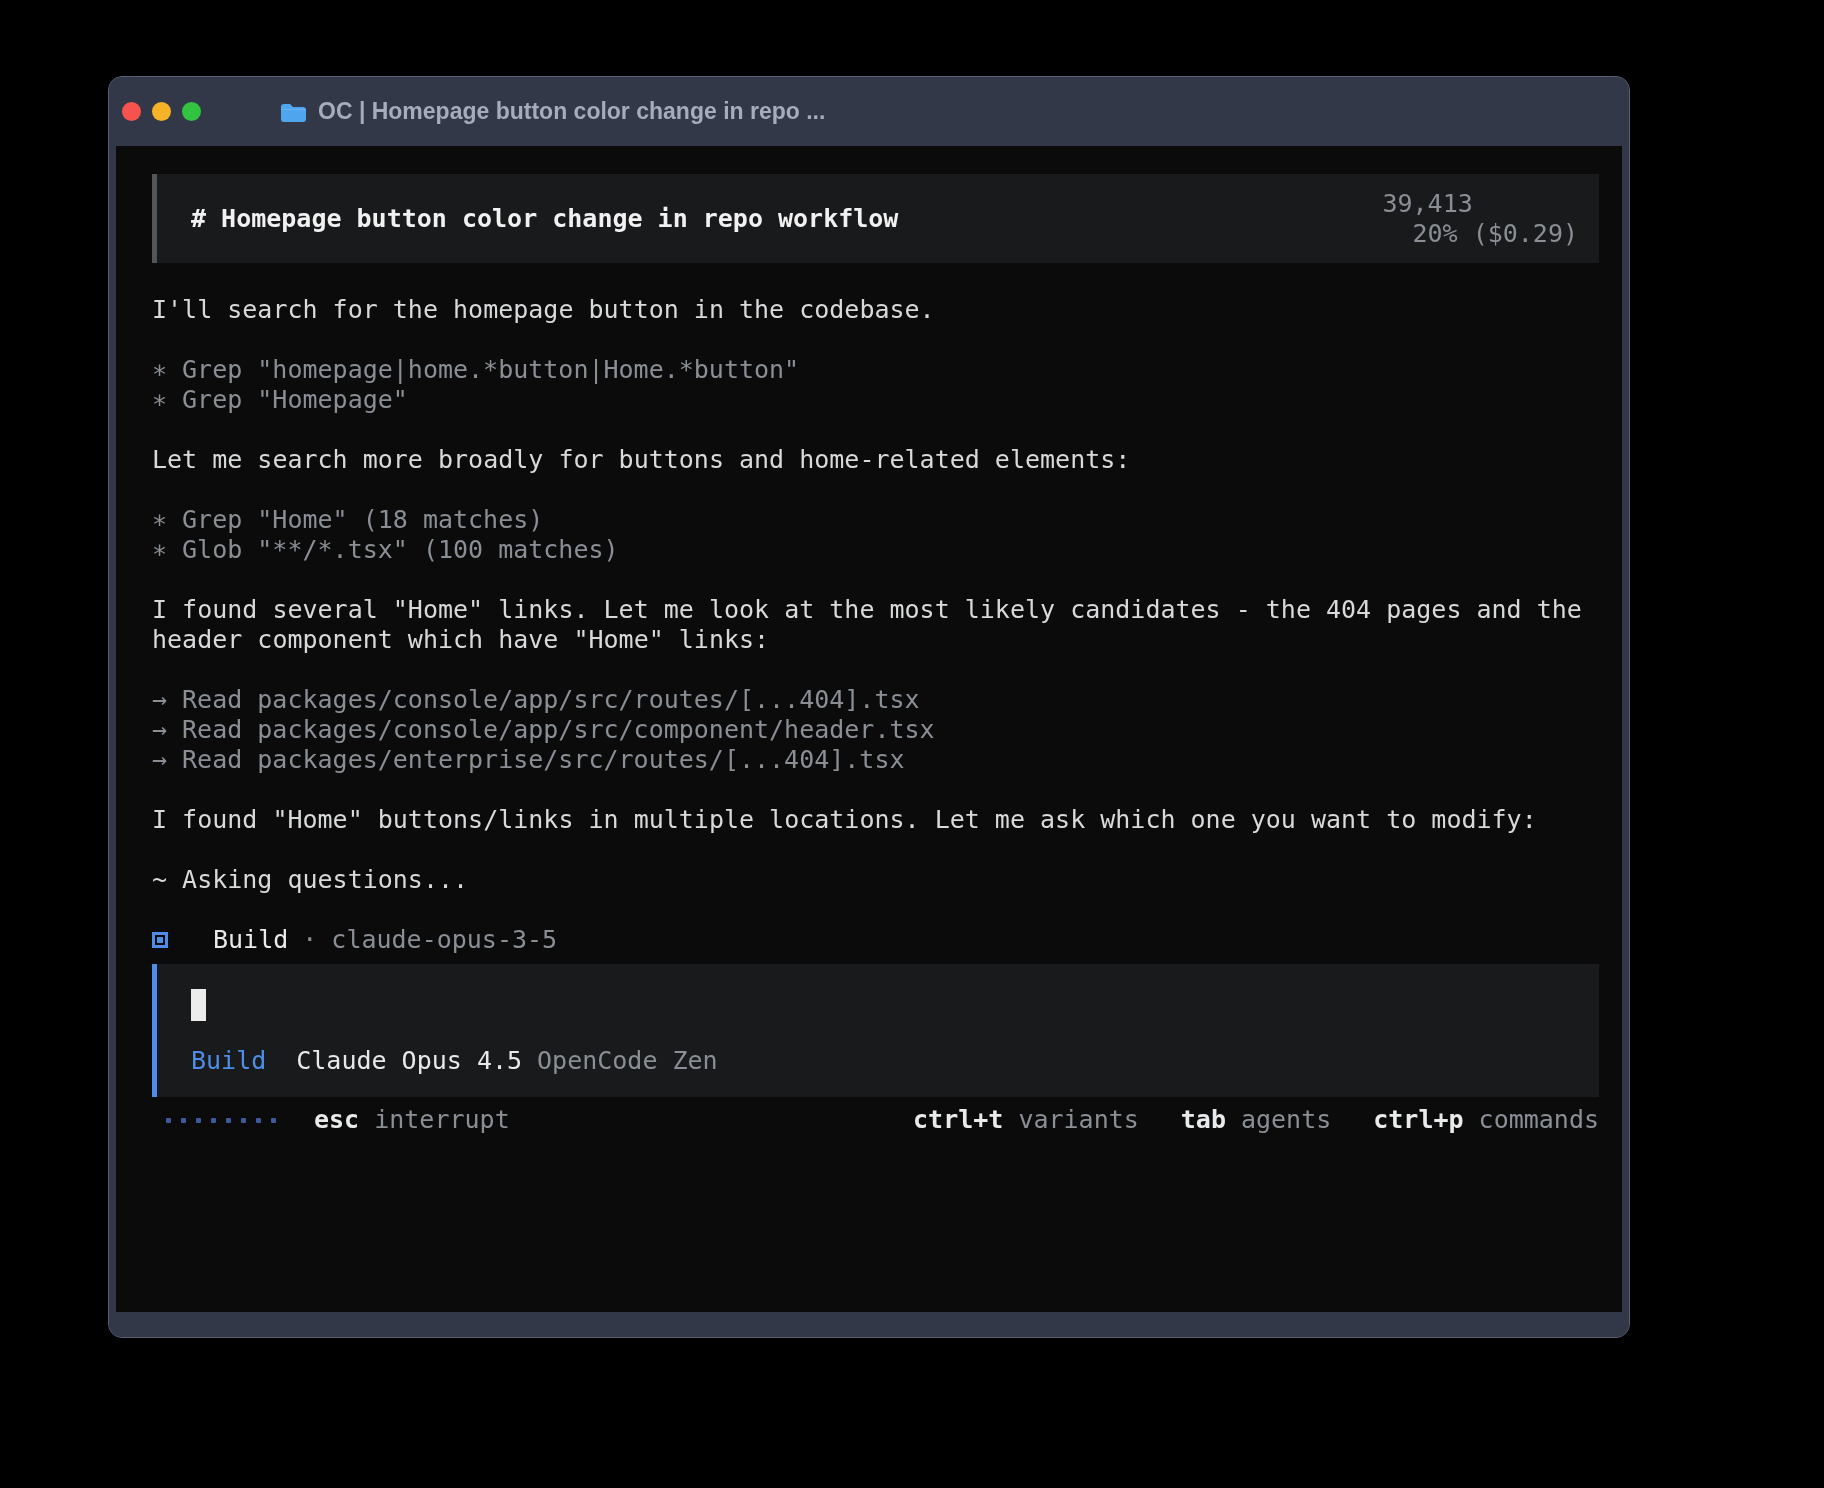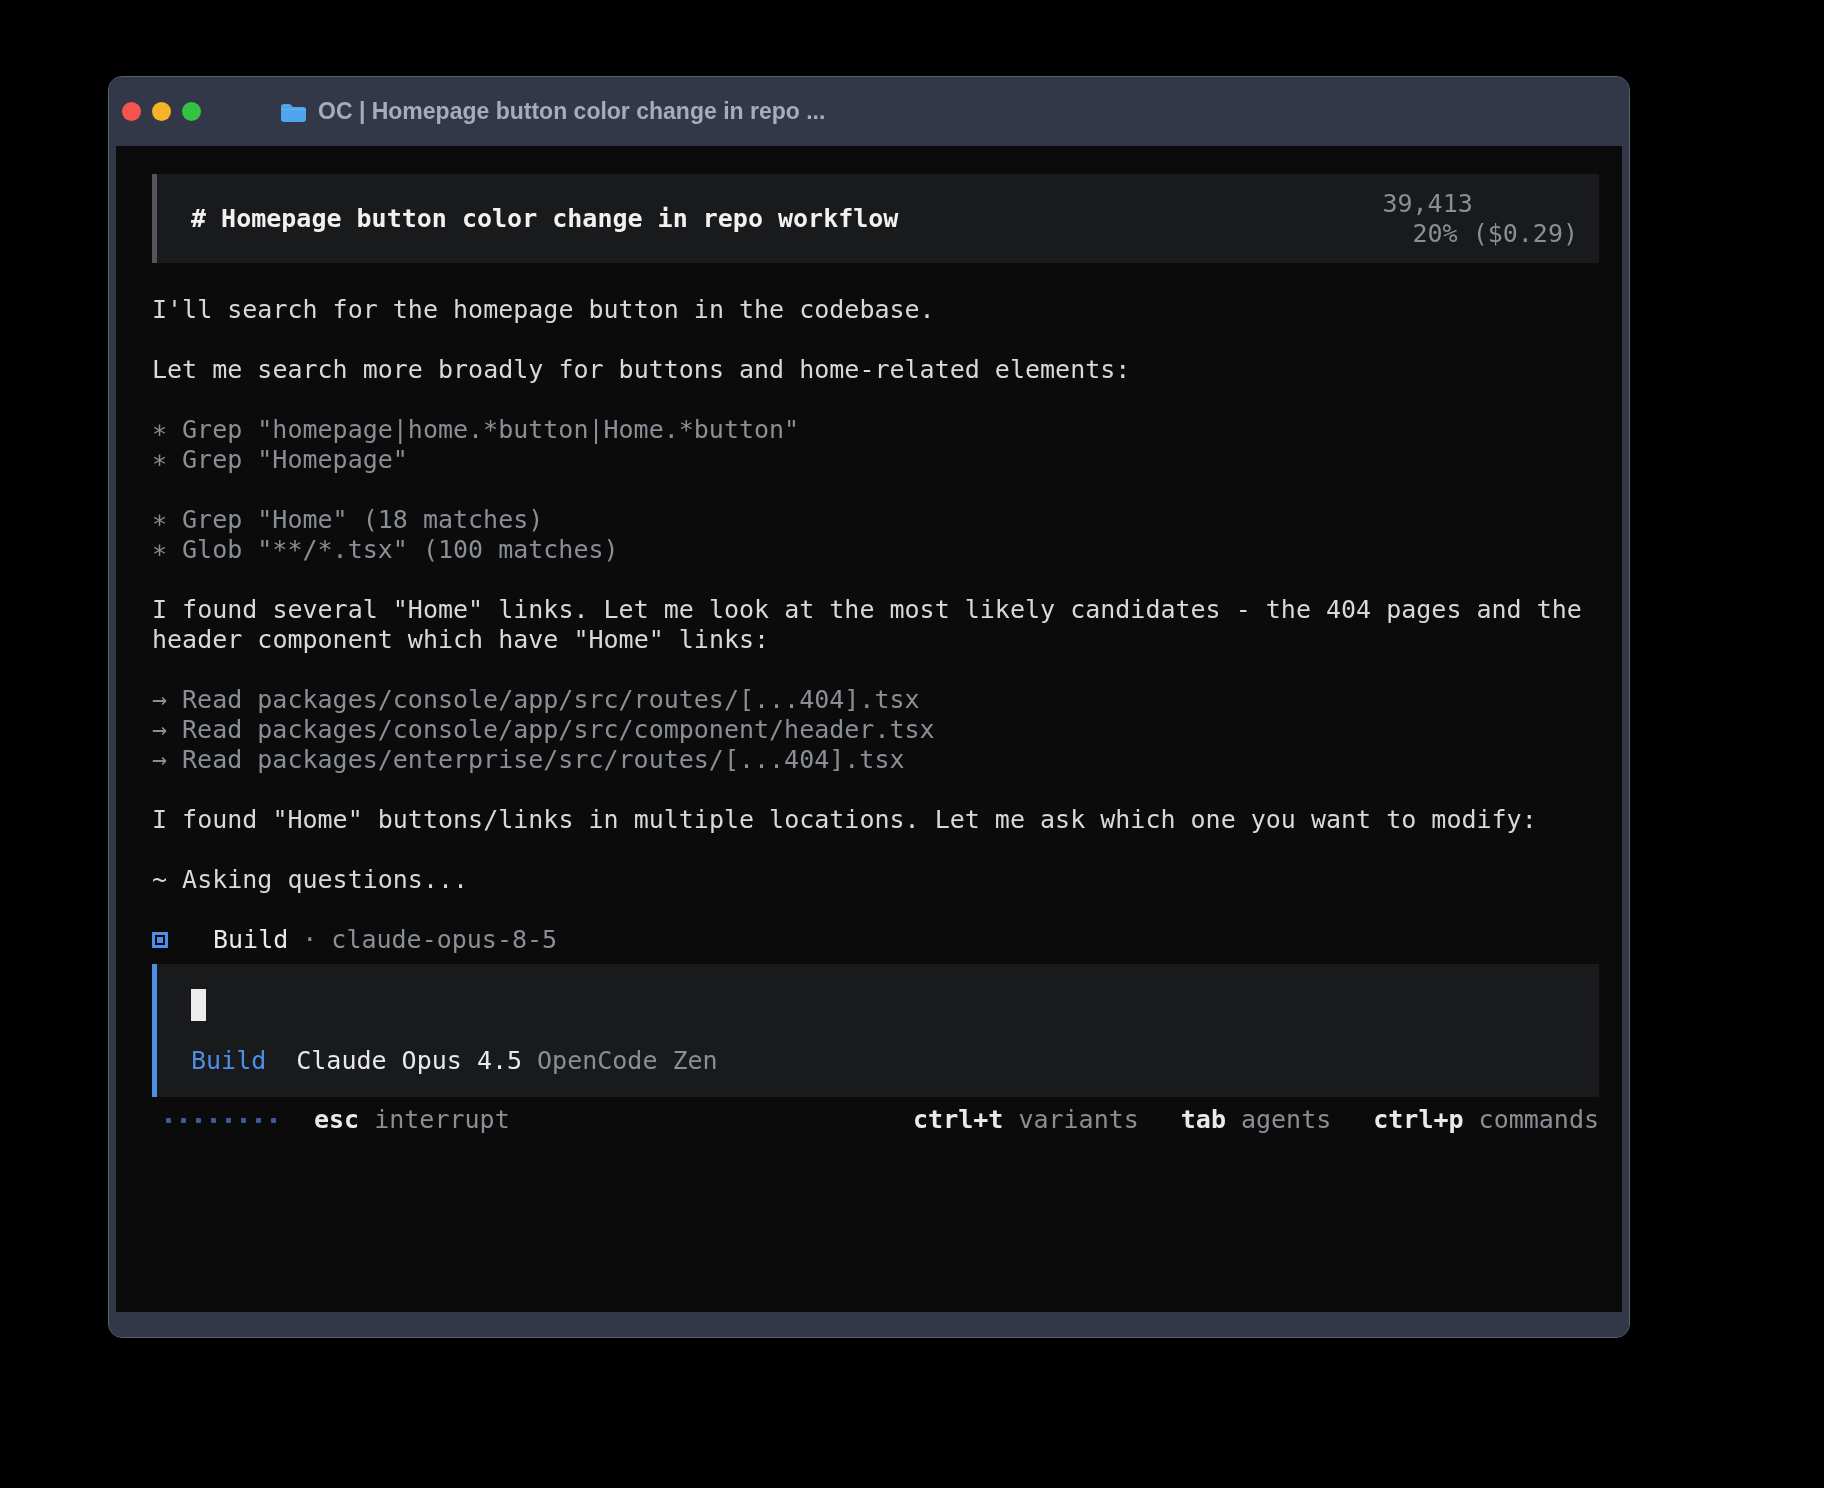--- a/index.html
+++ b/index.html
@@ -116,26 +116,26 @@
         </div>
 
 
         <div class="transcript">
 
           <div class="para">
             <div class="line prose">I'll search for the homepage button in the codebase.</div>
           </div>
 
           <div class="para">
-            <div class="line prose">Let me search more broadly for buttons and home-related elements:</div>
-          </div>
-
-          <div class="para">
             <div class="line tool"><span class="prefix">∗</span><span>Grep "homepage|home.*button|Home.*button"</span></div>
             <div class="line tool"><span class="prefix">∗</span><span>Grep "Homepage"</span></div>
+          </div>
+
+          <div class="para">
+            <div class="line prose">Let me search more broadly for buttons and home-related elements:</div>
           </div>
 
           <div class="para">
             <div class="line tool"><span class="prefix">∗</span><span>Grep "Home" (18 matches)</span></div>
             <div class="line tool"><span class="prefix">∗</span><span>Glob "**/*.tsx" (100 matches)</span></div>
           </div>
 
           <div class="para">
             <div class="line prose">I found several "Home" links. Let me look at the most likely candidates - the 404 pages and the</div>
             <div class="line prose">header component which have "Home" links:</div>
@@ -155,21 +155,21 @@
             <div class="line prose">~ Asking questions...</div>
           </div>
 
           <div class="para">
             <div class="line agent-row">
               <span class="agent-icon">
                   <i></i>
                 </span>
               <span class="agent-name">Build</span>
               <span class="agent-sep">·</span>
-              <span class="agent-model">claude-opus-8-5</span>
+              <span class="agent-model">claude-opus-3-5</span>
             </div>
           </div>
 
         </div>
 
         <div class="block input-box">
           <span class="cursor"></span>
           <div class="input-meta">
             <span class="mode-name">Build</span>
             <span class="model-name">Claude Opus 4.5</span>

